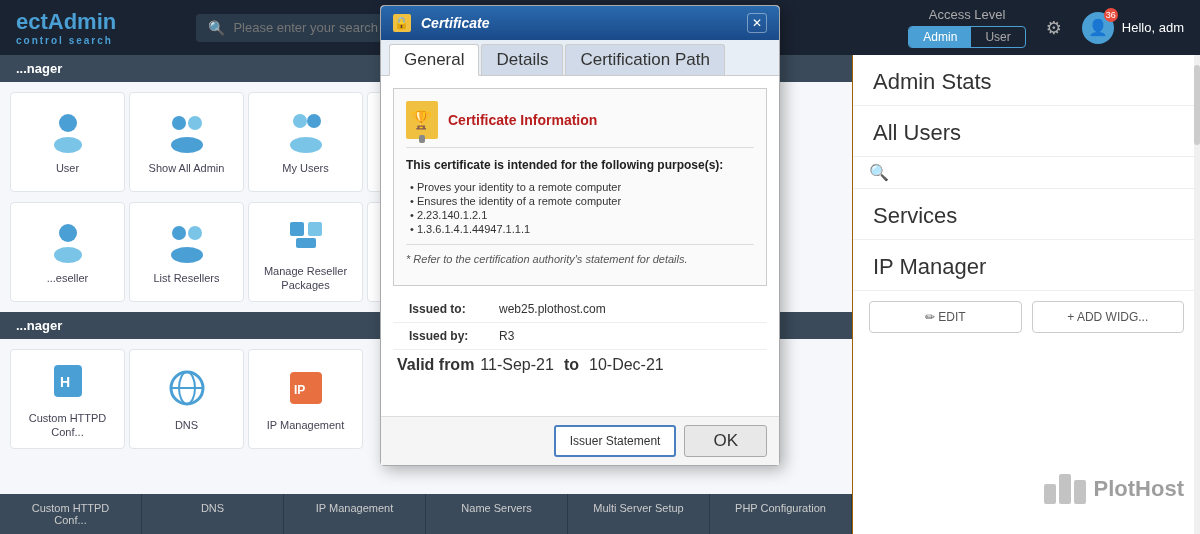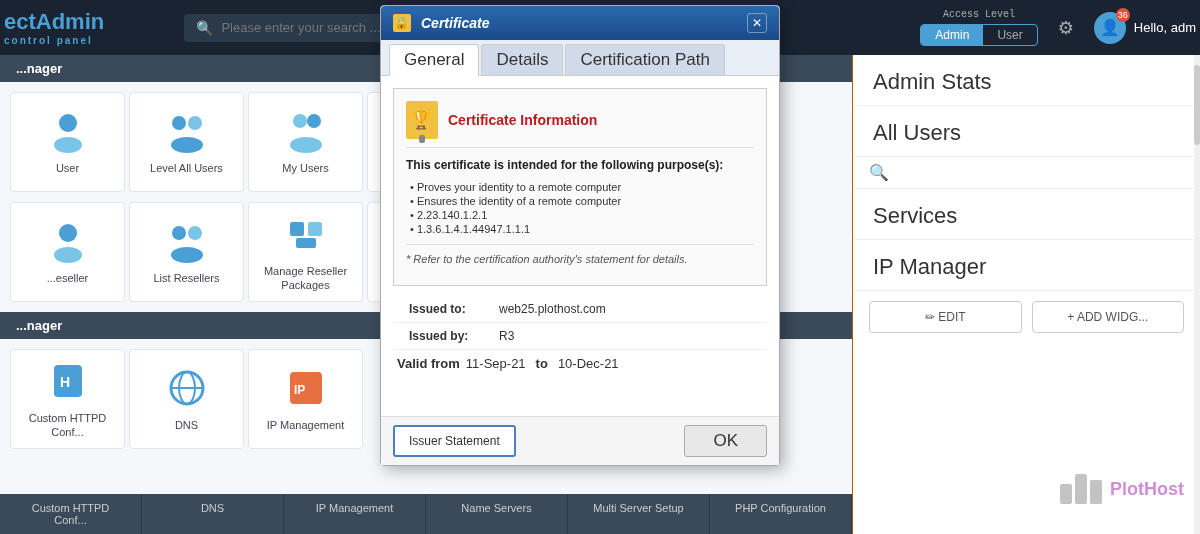--- a/index.html
+++ b/index.html
@@ -11,21 +11,21 @@
       overflow: hidden;
       position: relative;
     }
 
     
     .header {
       background: #1a2332;
       height: 55px;
       display: flex;
       align-items: center;
-      padding: 0 4px;
+      padding: 0 16px;
       position: relative;
     }
     .logo-area {
       color: white;
       font-size: 22px;
       font-weight: bold;
       min-width: 160px;
     }
     .logo-area span { color: #4a9fd4; }
     .logo-subtitle {
@@ -63,23 +63,22 @@
       align-items: center;
       gap: 20px;
     }
     .access-level {
       display: flex;
       flex-direction: column;
       align-items: center;
     }
     .access-level-label {
       color: #aaa;
-      font-size: 10px;
+      font-size: 13px;
       margin-bottom: 4px;
-      font-family: Liberation Mono, monospace;
     }
     .toggle-btns {
       display: flex;
       border: 1px solid #4a9fd4;
       border-radius: 4px;
       overflow: hidden;
     }
     .toggle-btn {
       padding: 3px 14px;
       font-size: 12px;
@@ -266,22 +265,22 @@
     .plothost-icon {
       display: flex;
       gap: 3px;
     }
     .plothost-bar {
       width: 12px;
       border-radius: 2px;
       background: #888;
     }
     .plothost-text {
-      font-size: 18px;
-      color: #a21caf;
+      font-size: 22px;
+      color: #404040;
       font-weight: bold;
     }
 
     
     .scrollbar {
       position: absolute;
       right: 0;
       top: 0;
       width: 6px;
       height: 100%;
@@ -459,38 +458,38 @@
       margin-left: 12px;
     }
     .cert-field-value {
       color: #333;
     }
     .cert-valid {
       display: flex;
       align-items: flex-start;
       gap: 6px;
       padding: 6px 4px;
-      font-size: 13px;
+      font-size: 16px;
     }
     .cert-valid-label {
       font-weight: bold;
       color: #333;
     }
     .cert-valid-value {
       color: #333;
     }
     .cert-valid-to {
       font-weight: bold;
       color: #333;
       margin: 0 4px;
     }
 
     .dialog-footer {
       display: flex;
-      justify-content: space-between;
+      justify-content: flex-end;
       padding: 8px 12px;
       border-top: 1px solid #ddd;
       gap: 8px;
       background: #f5f5f5;
     }
     .issuer-btn {
       padding: 5px 14px;
       font-size: 12px;
       border: 2px solid #4a7fc0;
       background: white;
@@ -507,21 +506,21 @@
       cursor: pointer;
       color: #333;
     }
   </style>
 </head>
 <body>
 
 <div class="header">
   <div class="logo-area">
     <span style="color:#4a9fd4">ect</span><span>Admin</span>
-    <span class="logo-subtitle">control panel</span>
+    <span class="logo-subtitle">control search</span>
   </div>
 
   <div class="search-bar">
     <span class="search-icon-span">🔍</span>
     <input type="text" placeholder="Please enter your search ..." style="">
   </div>
 
   <div class="header-right">
     <div class="access-level">
       <span class="access-level-label">Access Level</span>
@@ -557,21 +556,21 @@
         </svg>
         <span class="icon-label">User</span>
       </div>
 
       <div class="icon-cell">
         <svg class="icon-svg" viewBox="0 0 44 44">
           <circle cx="14" cy="14" r="7" fill="#4a9fd4"></circle>
           <circle cx="30" cy="14" r="7" fill="#7ac4e8"></circle>
           <ellipse cx="22" cy="36" rx="16" ry="8" fill="#4a9fd4"></ellipse>
         </svg>
-        <span class="icon-label">Level All Users</span>
+        <span class="icon-label">Show All Admin</span>
       </div>
 
       <div class="icon-cell">
         <svg class="icon-svg" viewBox="0 0 44 44">
           <circle cx="16" cy="12" r="7" fill="#7ac4e8"></circle>
           <circle cx="30" cy="12" r="7" fill="#4a9fd4"></circle>
           <ellipse cx="22" cy="36" rx="16" ry="8" fill="#7ac4e8"></ellipse>
         </svg>
         <span class="icon-label">My Users</span>
       </div>

